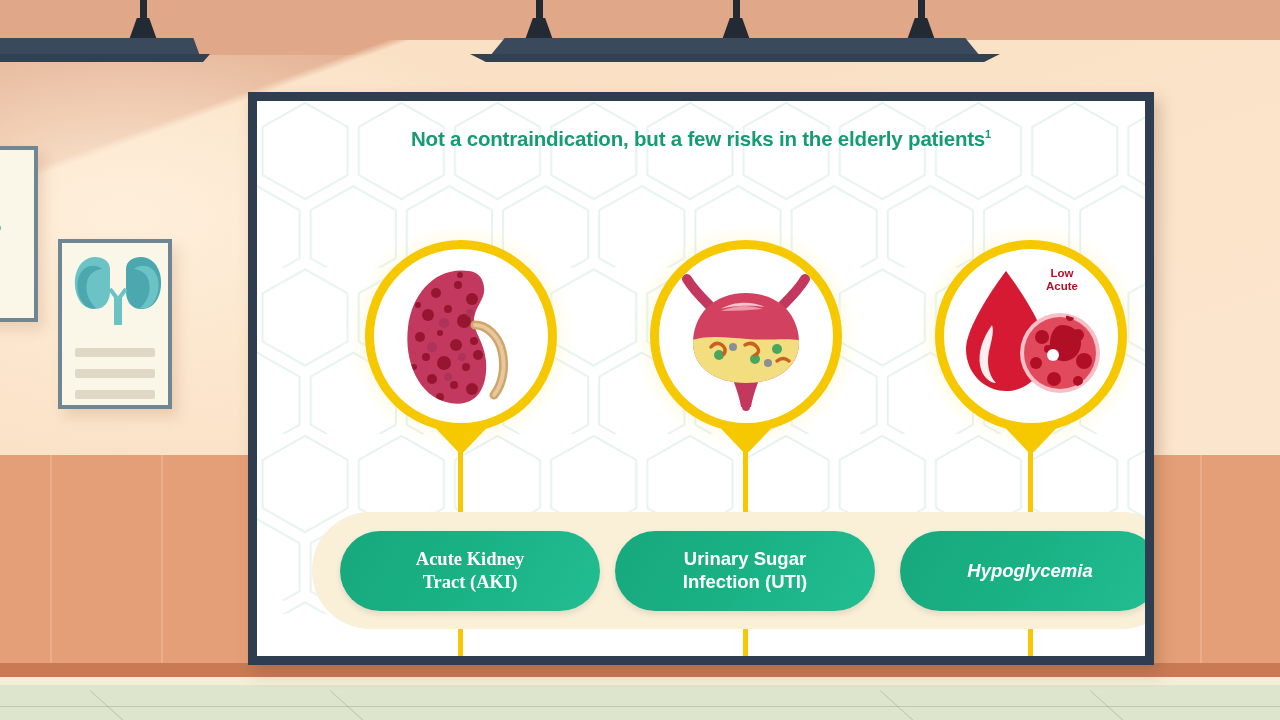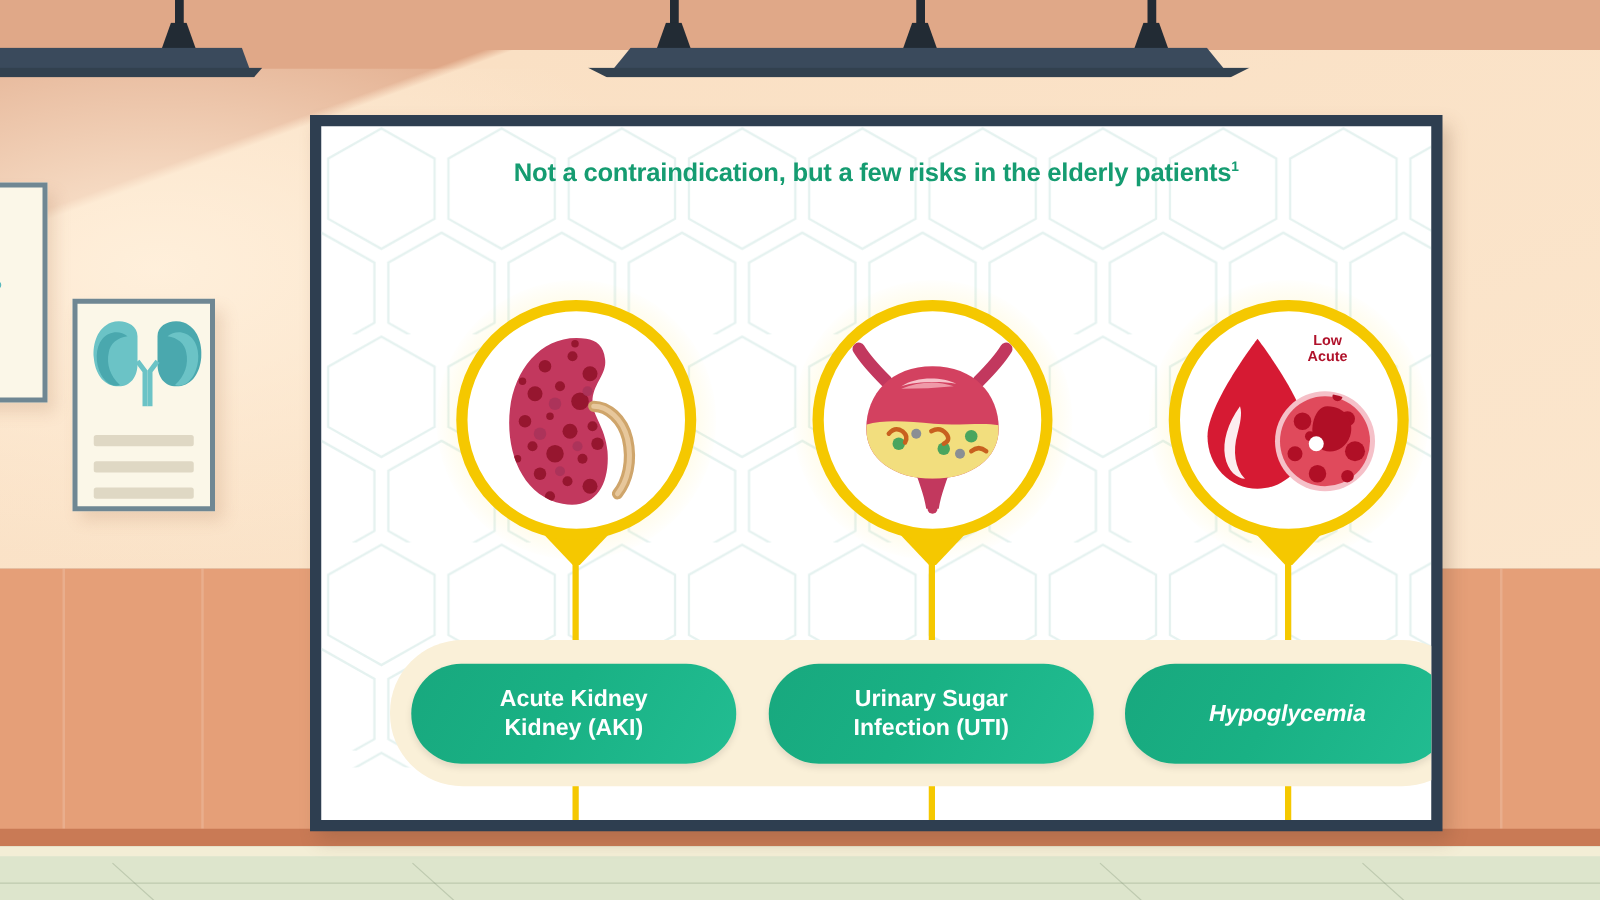--- a/index.html
+++ b/index.html
@@ -296,24 +296,24 @@
           </svg>
           <div class="lowsugar" style="left:88px; top:18px; width:60px;">
             <div>Low</div>
             <div>Acute</div>
           </div>
         </div>
       </div>
 
       <div class="cream-bar"></div>
 
-      <div class="pill" style="left:72px; top:430px; width:260px;">
+      <div class="pill" style="left:83px; top:430px; width:260px;font-family:Liberation Serif, serif;">
         <div>
           <div>Acute Kidney</div>
-          <div>Kidney (AKI)</div>
+          <div>Tract (AKI)</div>
         </div>
       </div>
 
       <div class="pill" style="left:358px; top:430px; width:260px;">
         <div>
           <div>Urinary Sugar</div>
           <div>Infection (UTI)</div>
         </div>
       </div>
 

